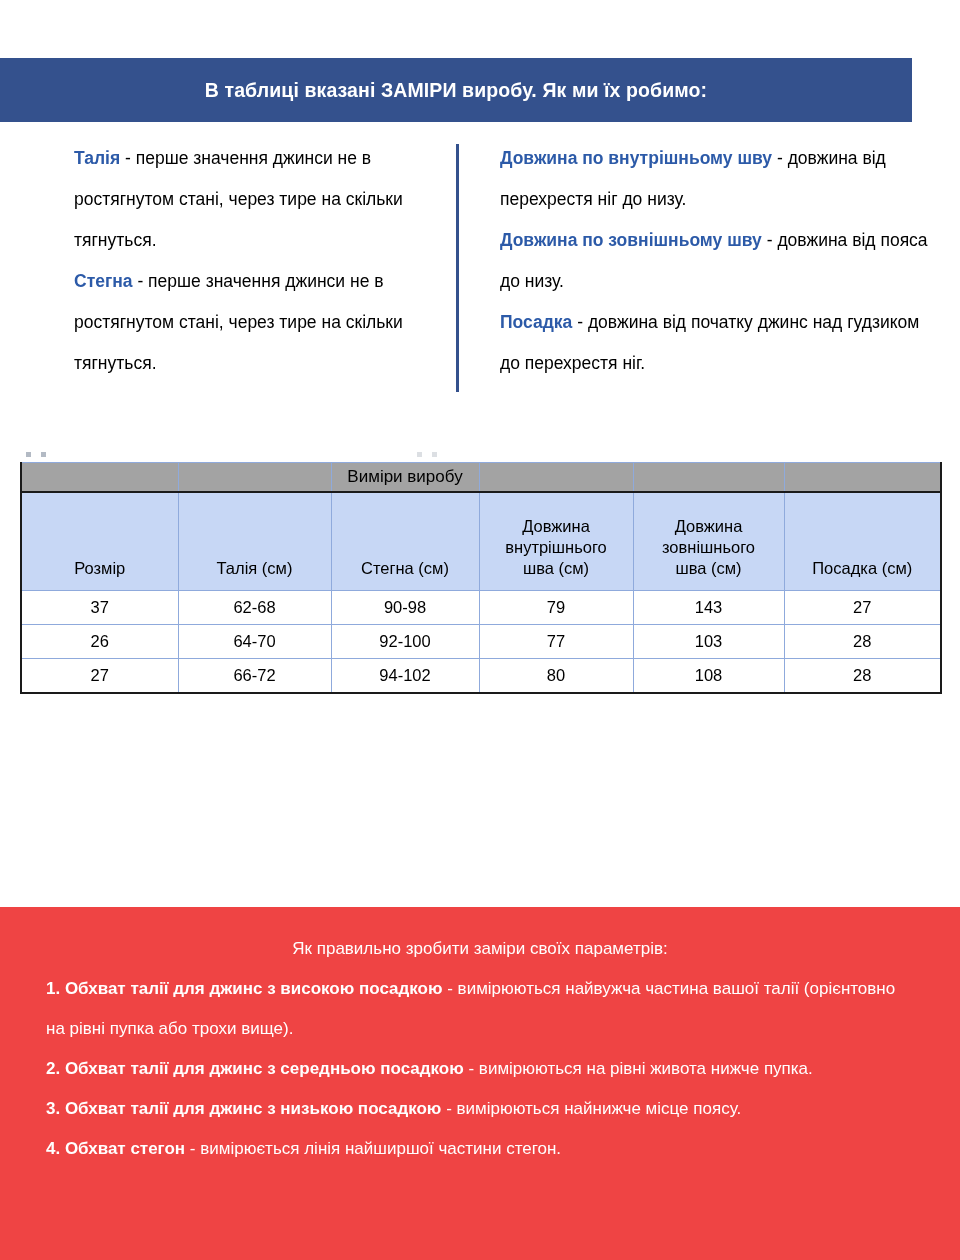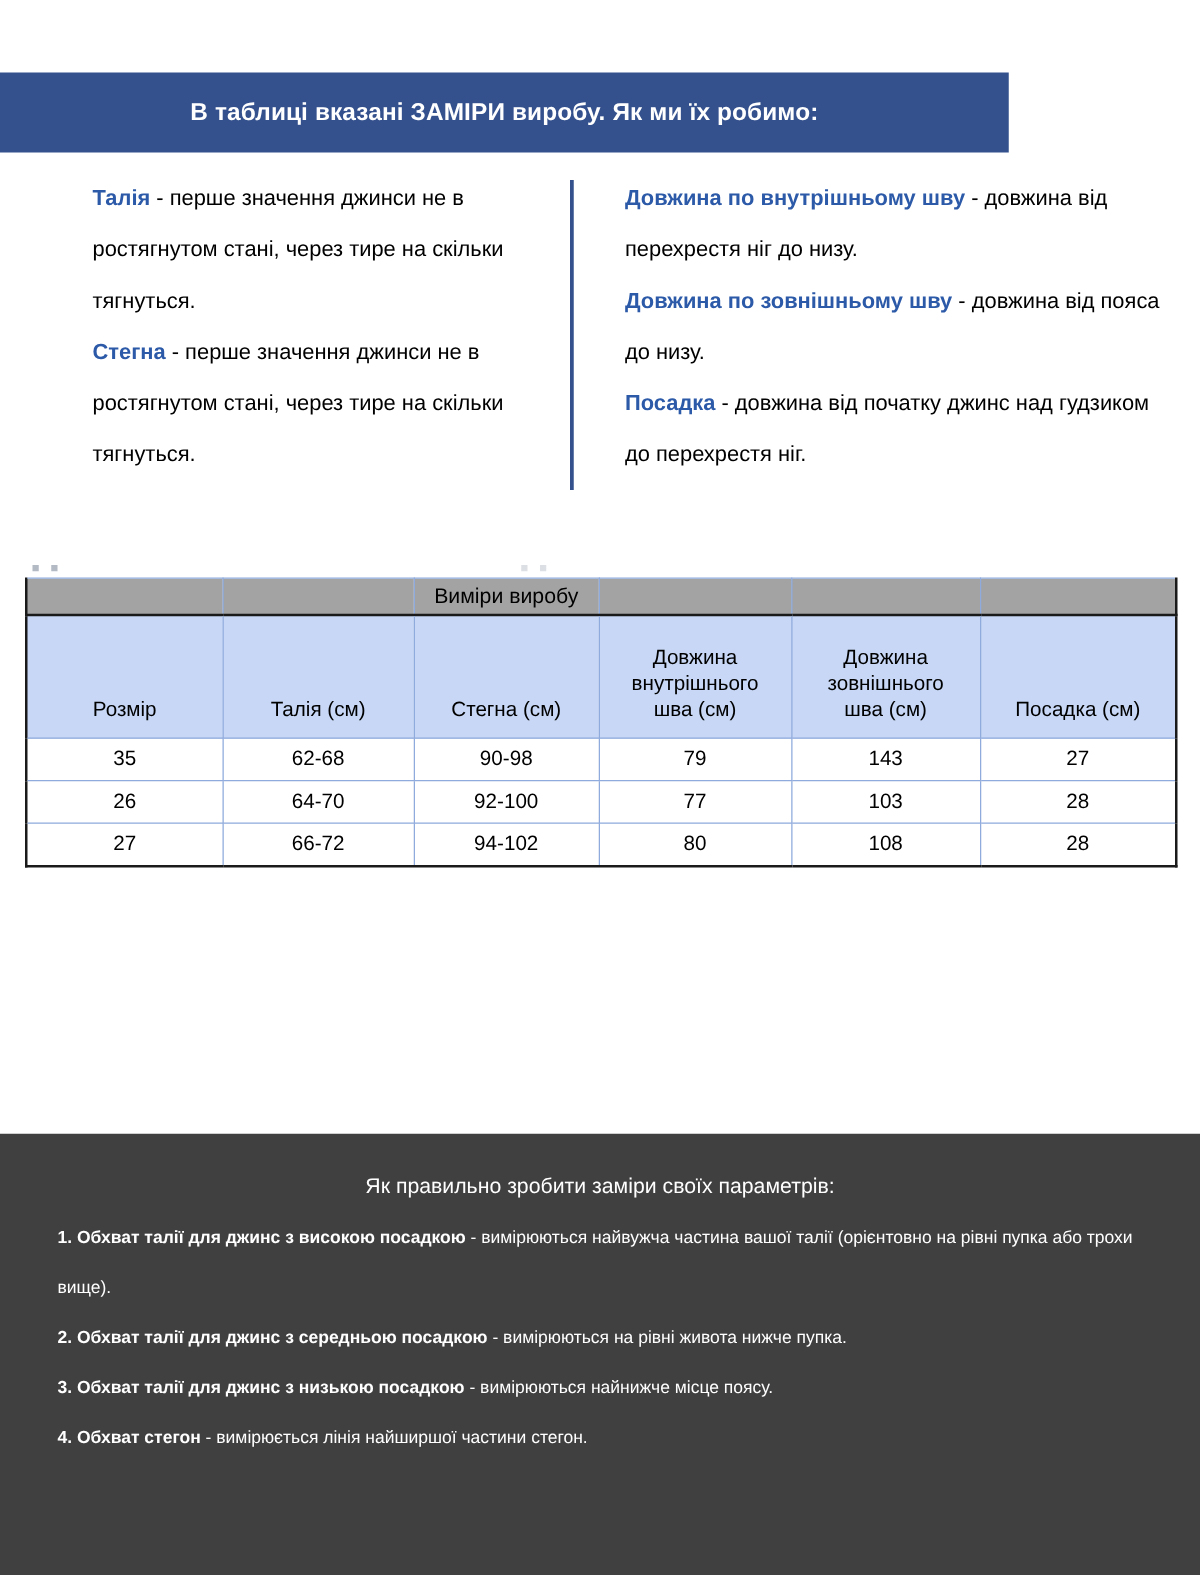--- a/index.html
+++ b/index.html
@@ -13,21 +13,21 @@
     position: relative;
     font-family: "Liberation Sans", sans-serif;
     overflow: hidden;
   }
 
   
   .top-bar {
     position: absolute;
     left: 0;
     top: 58px;
-    width: 807px;
+    width: 912px;
     height: 64px;
     background: #34518d;
     display: flex;
     align-items: center;
     justify-content: center;
   }
   .top-bar-title {
     color: #ffffff;
     font-size: 19.5px;
     font-weight: bold;
@@ -125,34 +125,34 @@
     opacity: 0.75;
   }
 
   
   .bottom-panel {
     position: absolute;
     left: 0;
     top: 907px;
     width: 960px;
     height: 353px;
-    background: #404040;
+    background: #ef4444;
     box-sizing: border-box;
     padding: 22px 46px 0 46px;
   }
   .bottom-panel-heading {
     color: #ffffff;
     font-size: 17px;
     text-align: center;
     line-height: 40px;
     margin: 0 0 0 0;
   }
   .bottom-item {
     color: #ffffff;
-    font-size: 14px;
+    font-size: 17px;
     line-height: 40px;
     margin: 0;
   }
   .bottom-item b { font-weight: bold; }
 </style>
 </head>
 <body>
 
 <div class="top-bar">
   <div class="top-bar-title">В таблиці вказані ЗАМІРИ виробу. Як ми їх робимо:</div>
@@ -219,21 +219,21 @@
         </td>
         <td>
           <div>Довжина</div>
           <div>зовнішнього</div>
           <div>шва (см)</div>
         </td>
         <td class="edge-right"><span>Посадка (см)</span></td>
       </tr>
 
       <tr class="data-row">
-        <td class="edge-left">35</td>
+        <td class="edge-left">37</td>
         <td>62-68</td>
         <td>90-98</td>
         <td>79</td>
         <td>143</td>
         <td class="edge-right">27</td>
       </tr>
       <tr class="data-row">
         <td class="edge-left">26</td>
         <td>64-70</td>
         <td>92-100</td>

